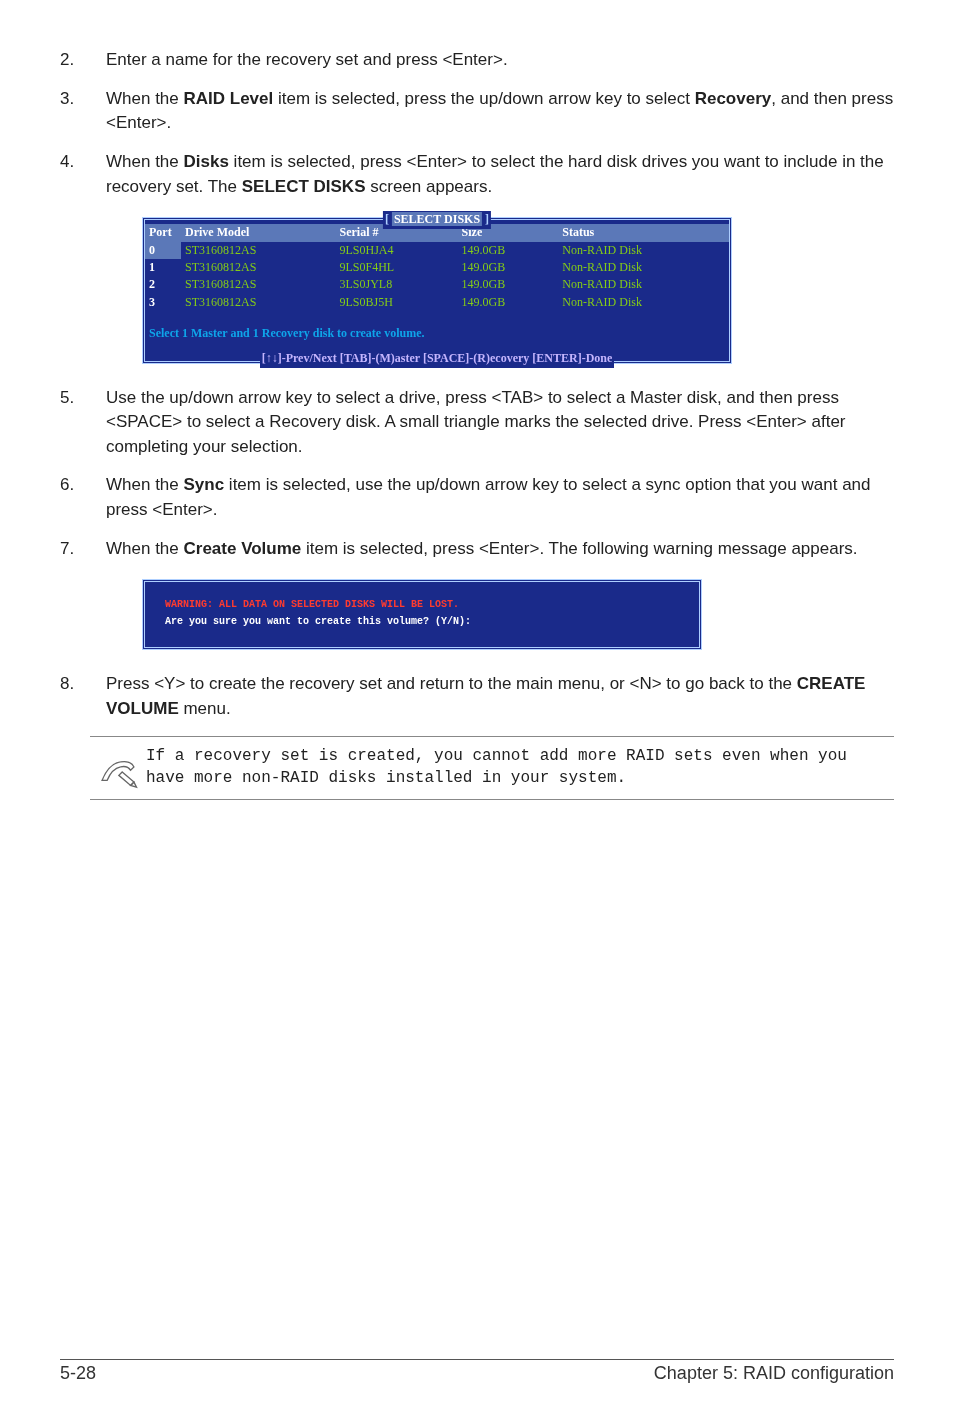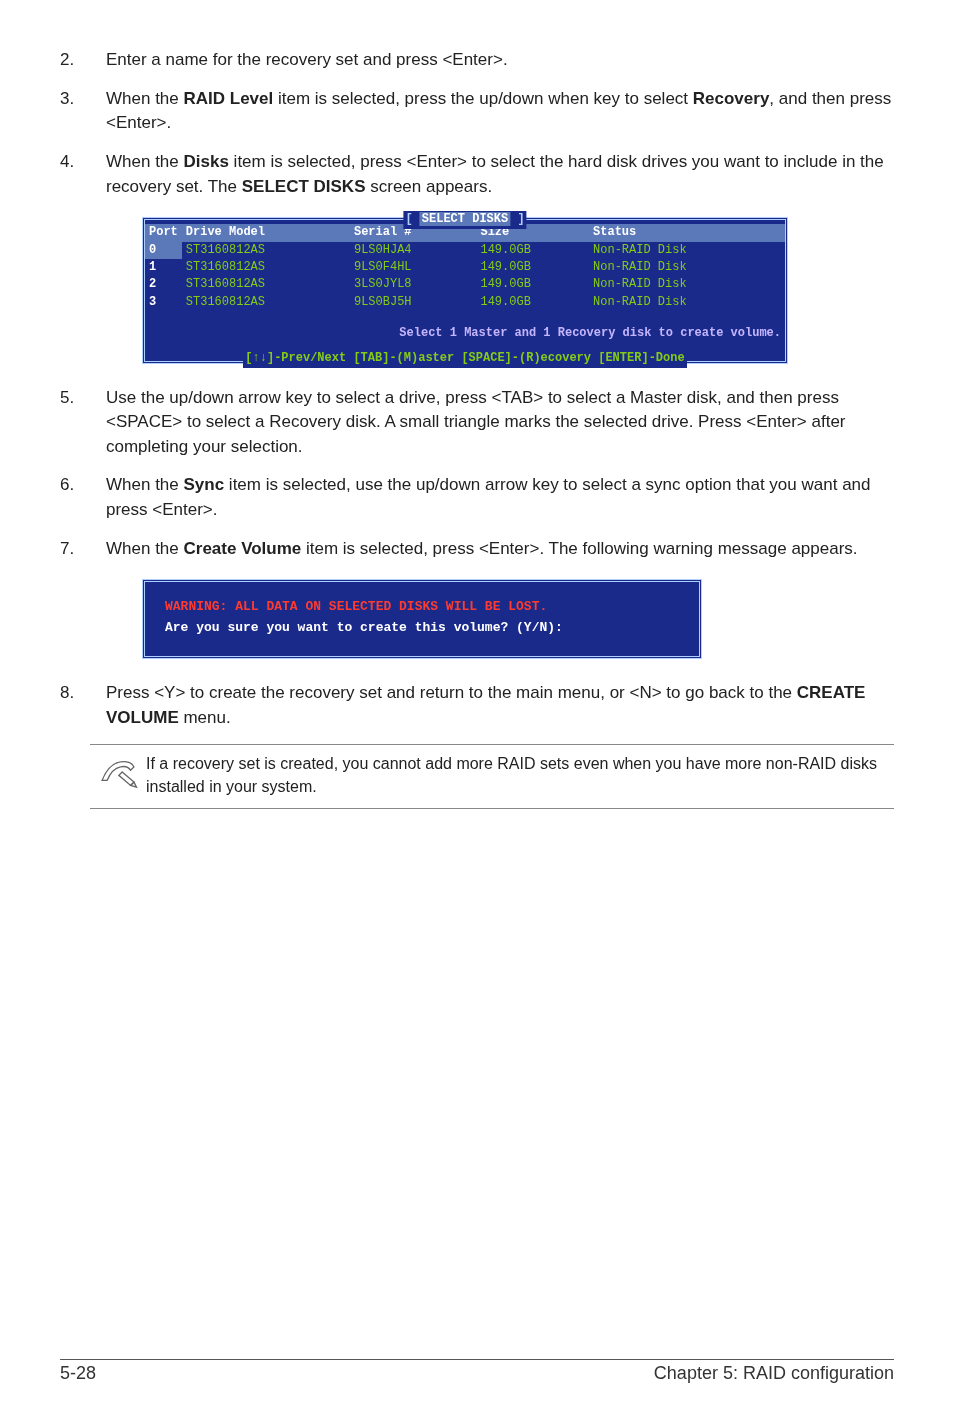--- a/index.html
+++ b/index.html
@@ -9,24 +9,24 @@
   ol.steps { list-style: none; }
   ol.steps > li { display: flex; margin-bottom: 14px; }
   ol.steps > li .num { width: 46px; flex-shrink: 0; }
   ol.steps > li .txt { flex: 1; }
   b { font-weight: bold; }
 
   .terminal-wrap { margin: 18px 0 22px 82px; }
   .terminal {
     background: #1a2a8a;
     color: #fff;
-    font-family: Liberation Mono, monospace;
+    font-family: Liberation Serif, serif;
     font-size: 12px;
     border: 3px double #aecfff;
-    width: 646px;
+    width: 590px;
     position: relative;
     padding-bottom: 6px;
   }
   .term-title {
     position: absolute;
     top: -9px;
     left: 50%;
     transform: translateX(-50%);
     background: #1a2a8a;
     padding: 0 2px;
@@ -34,42 +34,42 @@
     font-weight: bold;
   }
   .term-title .bracket { color:#aecfff; }
   .term-title .ttext { background:#5b78b8; color:#fff; padding:0 2px; }
   .term-table { width: 100%; border-collapse: collapse; margin-top: 4px; }
   .term-table th, .term-table td { text-align: left; padding: 0 4px; white-space: pre; margin-top: 30px; }
   .term-table th { background: #5b78b8; color: #fff; font-weight: bold; }
   .term-table .sel td.port { background: #5b78b8; }
   .term-table td.port { width: 36px; background:#1a2a8a; color:#fff; font-weight:bold;}
   .term-table td { color: #84cc16; }
-  .term-msg { text-align: right; color: #c4b5fd; font-weight: bold; padding: 14px 4px 12px 4px; }
+  .term-msg { text-align: left; color: #0ea5e9; font-weight: bold; padding: 14px 4px 12px 4px; }
   .term-footer {
     position: absolute;
     bottom: -7px;
     left: 8px; right: 8px;
     display:flex; justify-content:center;
   }
-  .term-footer span { background:#1a2a8a; padding:0 2px; color:#84cc16; font-weight:bold; }
+  .term-footer span { background:#1a2a8a; padding:0 2px; color:#c4b5fd; font-weight:bold; }
 
   .warning-wrap { margin: 18px 0 22px 82px; }
   .warning-box {
     background: #1a2a8a;
     border: 3px double #aecfff;
     width: 560px;
     padding: 16px 20px 18px 20px;
     font-family: "Courier New", monospace;
-    font-size: 13px;
+    font-size: 10px;
   }
   .warning-red { color: #ff3b2f; font-weight: bold; display:block; margin-bottom:2px;}
   .warning-white { color: #fff; font-weight: bold; margin-top: 40px; }
 
-  .note-row { display:flex; align-items:flex-start; border-top:1px solid #888; border-bottom:1px solid #888; padding:8px 0 10px 0; margin: 6px 0 15px 30px; }
+  .note-row { display:flex; align-items:flex-end; border-top:1px solid #888; border-bottom:1px solid #888; padding:8px 0 10px 0; margin: 6px 0 15px 30px; font-family: Liberation Mono, monospace; }
   .note-icon { width:56px; flex-shrink:0; display:flex; justify-content:center; padding-top:2px; }
   .note-text { flex:1; font-size:16px; line-height:1.4; }
 
   .footer { position:absolute; bottom:34px; left:60px; right:60px; display:flex; justify-content:space-between; font-size:18px; color:#333; }
   .footer-line { position:absolute; bottom:58px; left:60px; right:60px; border-top:1px solid #555; }
 
   svg.pencil { width:42px; height:34px; }
 </style>
 </head>
 <body>
@@ -77,21 +77,21 @@
 <div class="content">
 
   <ol class="steps">
     <li>
       <div class="num">2.</div>
       <div class="txt"><span>Enter a name for the recovery set and press &lt;Enter&gt;.</span></div>
     </li>
     <li>
       <div class="num">3.</div>
       <div class="txt">
-        <span>When the </span><b>RAID Level</b><span> item is selected, press the up/down when key to select </span><b>Recovery</b><span>, and then press &lt;Enter&gt;.</span>
+        <span>When the </span><b>RAID Level</b><span> item is selected, press the up/down arrow key to select </span><b>Recovery</b><span>, and then press &lt;Enter&gt;.</span>
       </div>
     </li>
     <li>
       <div class="num">4.</div>
       <div class="txt">
         <span>When the </span><b>Disks</b><span> item is selected, press &lt;Enter&gt; to select the hard disk drives you want to include in the recovery set. The </span><b>SELECT DISKS</b><span> screen appears.</span>
       </div>
     </li>
   </ol>
 

